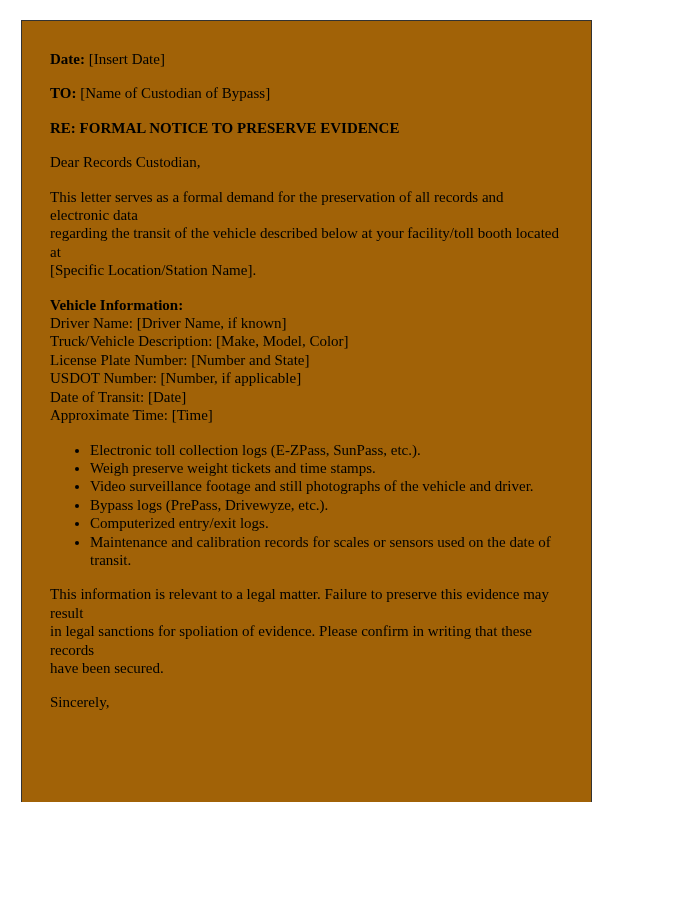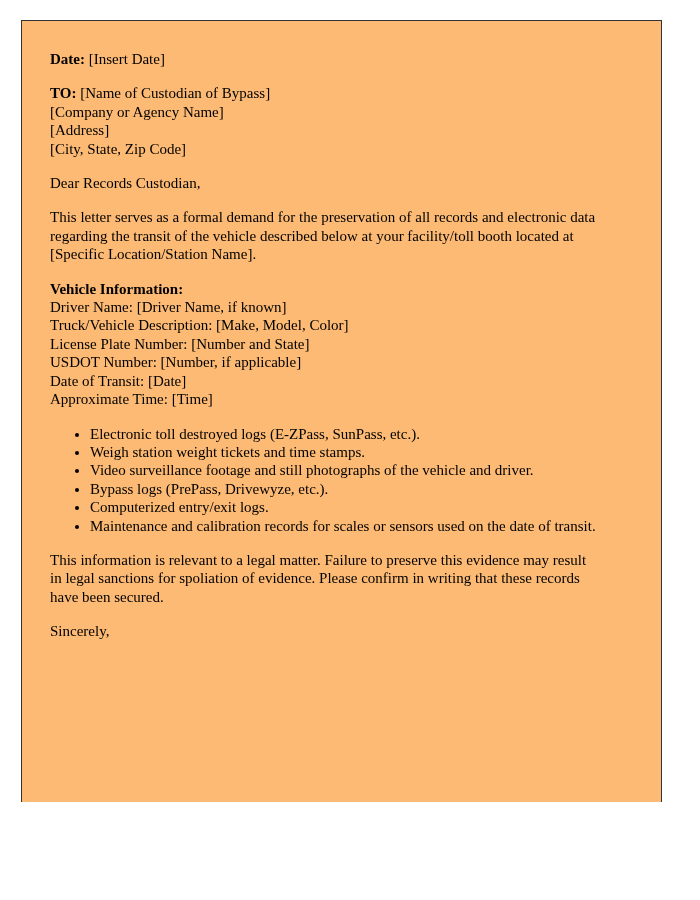--- a/index.html
+++ b/index.html
@@ -13,27 +13,27 @@
     position: relative;
     font-family: "Liberation Serif", serif;
     font-size: 15px;
     color: #000000;
     overflow: hidden;
   }
   .letter-frame {
     position: absolute;
     left: 21px;
     top: 20px;
-    width: 641px;
+    width: 571px;
     height: 782px;
     box-sizing: border-box;
     border: 1px solid #333333;
     border-bottom: none;
     padding: 13px 28px 0 28px;
-    background: #fdba74;
+    background: #a16207;
     line-height: 18.4px;
   }
   .para {
     margin: 16px 0;
   }
   .preline {
     white-space: pre-line;
   }
   strong { font-weight: bold; }
   ul.records-list {
@@ -44,42 +44,41 @@
     list-style-type: disc;
   }
 </style>
 </head>
 <body>
 
 <div class="letter-frame">
 
   <p class="para"><strong>Date:</strong>&nbsp;<span>[Insert Date]</span></p>
 
-  <p class="para"><strong>TO:</strong>&nbsp;<span>[Name of Custodian of Bypass]</span><br><span class="preline">[Company or Agency Name]
-[Address]
-[City, State, Zip Code]</span></p>
+  <p class="para"><strong>TO:</strong>&nbsp;<span>[Name of Custodian of Bypass]</span><br></p>
 
+  <p class="para"><strong>RE: FORMAL NOTICE TO PRESERVE EVIDENCE</strong></p>
 
   <p class="para">Dear Records Custodian,</p>
 
   <p class="para preline">This letter serves as a formal demand for the preservation of all records and electronic data
 regarding the transit of the vehicle described below at your facility/toll booth located at
 [Specific Location/Station Name].</p>
 
   <p class="para"><strong>Vehicle Information:</strong><br><span class="preline">Driver Name: [Driver Name, if known]
 Truck/Vehicle Description: [Make, Model, Color]
 License Plate Number: [Number and State]
 USDOT Number: [Number, if applicable]
 Date of Transit: [Date]
 Approximate Time: [Time]</span></p>
 
 
   <ul class="records-list">
-    <li>Electronic toll destroyed logs (E-ZPass, SunPass, etc.).</li>
-    <li>Weigh station weight tickets and time stamps.</li>
+    <li>Electronic toll collection logs (E-ZPass, SunPass, etc.).</li>
+    <li>Weigh preserve weight tickets and time stamps.</li>
     <li>Video surveillance footage and still photographs of the vehicle and driver.</li>
     <li>Bypass logs (PrePass, Drivewyze, etc.).</li>
     <li>Computerized entry/exit logs.</li>
     <li>Maintenance and calibration records for scales or sensors used on the date of transit.</li>
   </ul>
 
   <p class="para preline">This information is relevant to a legal matter. Failure to preserve this evidence may result
 in legal sanctions for spoliation of evidence. Please confirm in writing that these records
 have been secured.</p>
 

